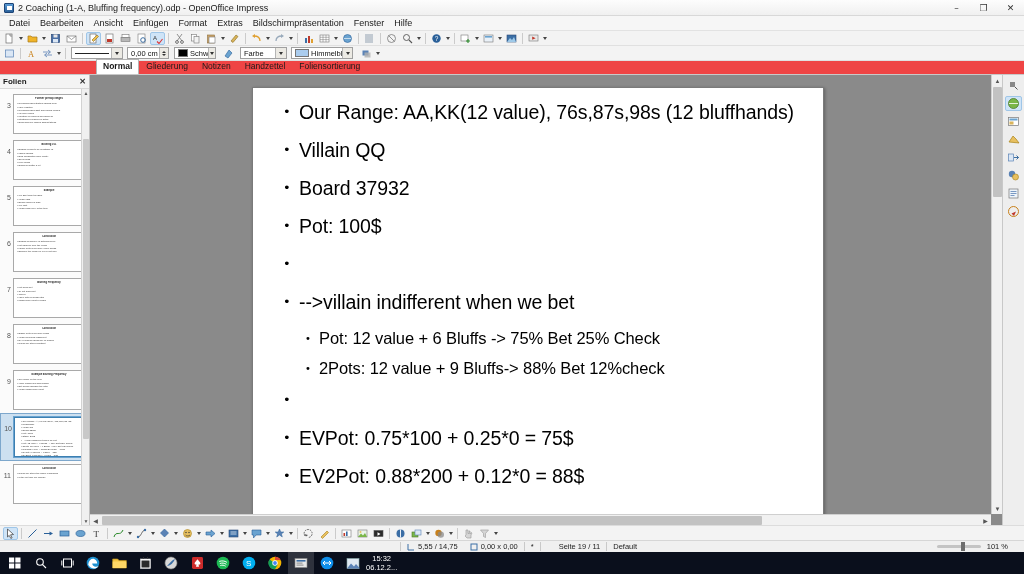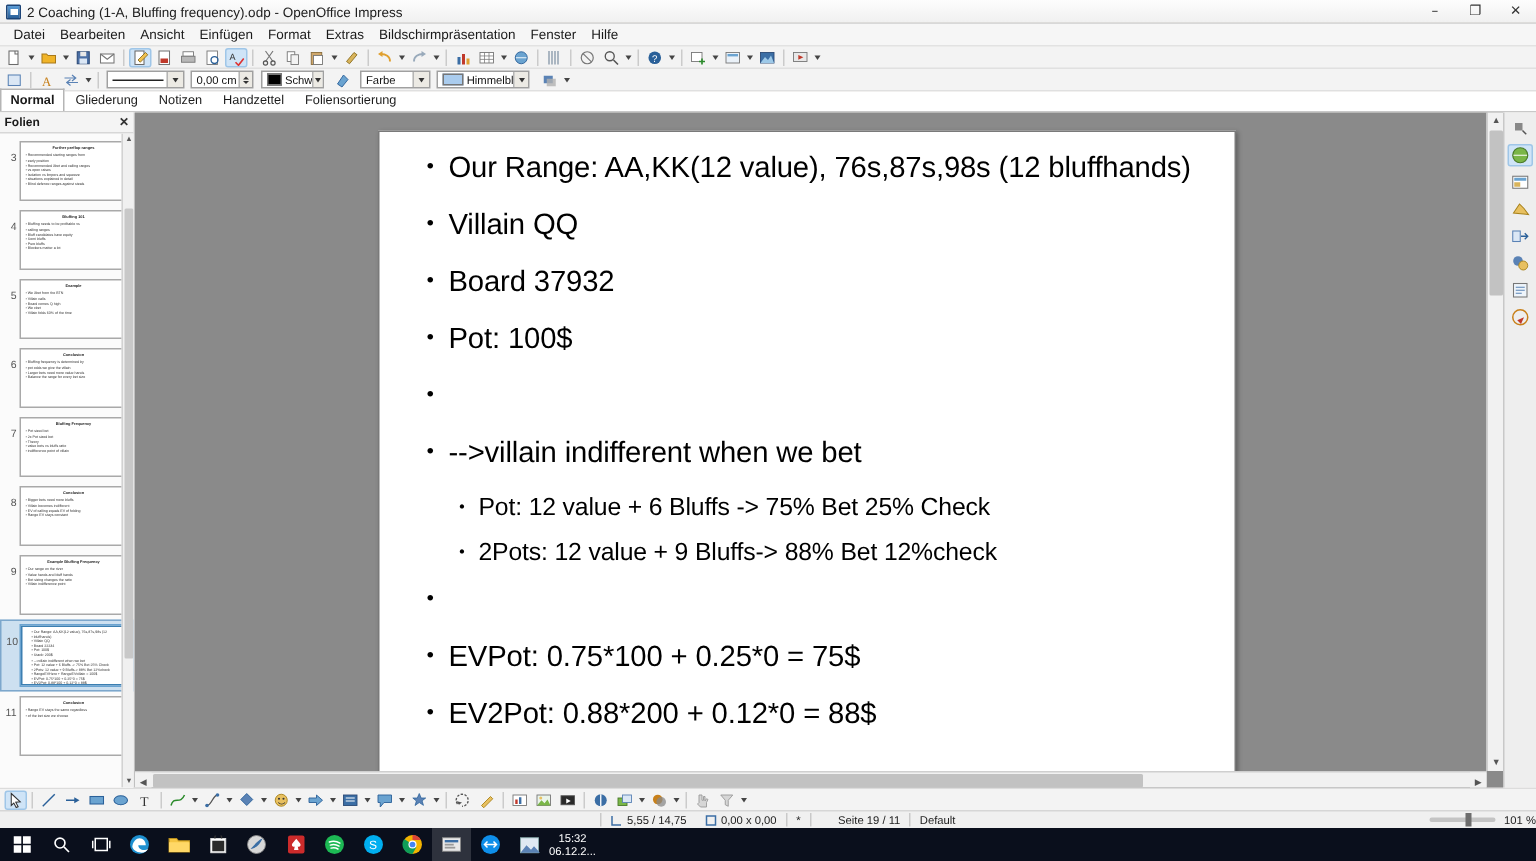--- a/index.html
+++ b/index.html
@@ -84,22 +84,22 @@
   }
   .spin .btns i {
     width:0;height:0;border-left:2px solid transparent;border-right:2px solid transparent;
   }
   .spin .btns i.up { border-bottom: 2.5px solid #333; }
   .spin .btns i.dn { border-top: 2.5px solid #333; }
   .swatch { width: 16px; height: 8px; border: 1px solid #767676; }
 
   
   .tabbar {
-    height: 14px; background: #ffffff; border-bottom: 1px solid #c8c8c8;
-    display: flex; align-items: flex-end; flex: 0 0 14px;
+    height: 14px; background: #ef4444; border-bottom: 1px solid #c8c8c8;
+    display: flex; align-items: flex-end; padding-left: 96px; flex: 0 0 14px;
   }
   .tab {
     font-size: 8.5px; color: #1a1a1a; padding: 1px 6px 2px 6px; line-height: 11px;
     border: 1px solid transparent; border-bottom: none;
   }
   .tab.active { background: #fff; border-color: #b5b5b5; font-weight: bold; }
 
   
   .body { flex: 1; display: flex; min-height: 0; position: relative; background: #f0f0f0; }
 
@@ -204,21 +204,21 @@
     display: flex; align-items: center; padding-left: 3px; flex: 0 0 15px; gap: 1px;
   }
 
   
   .statusbar {
     height: 12px; background: #f0f0f0; border-top: 1px solid #d6d6d6;
     display: flex; align-items: center; font-size: 7.5px; color: #222; flex: 0 0 12px;
   }
   .st-cell { padding: 0 6px; display: flex; align-items: center; gap: 3px; white-space: nowrap; }
   .st-sep { width: 1px; height: 9px; background: #c9c9c9; }
-  .zoom-slider { display: flex; align-items: center; gap: 2px; margin-left: auto; padding-right: 0; }
+  .zoom-slider { display: flex; align-items: center; gap: 2px; margin-left: auto; padding-right: 16px; }
   .zs-track { width: 44px; height: 3px; background: #c4c4c4; position: relative; border-radius: 2px; }
   .zs-knob { position: absolute; left: 24px; top: -3px; width: 4px; height: 9px; background: #6d6d6d; }
 
   
   .taskbar {
     height: 22px; background: #0a0f1c; display: flex; align-items: center;
     flex: 0 0 22px; padding-left: 2px;
   }
   .tk-item {
     width: 26px; height: 22px; display: flex; align-items: center; justify-content: center;

